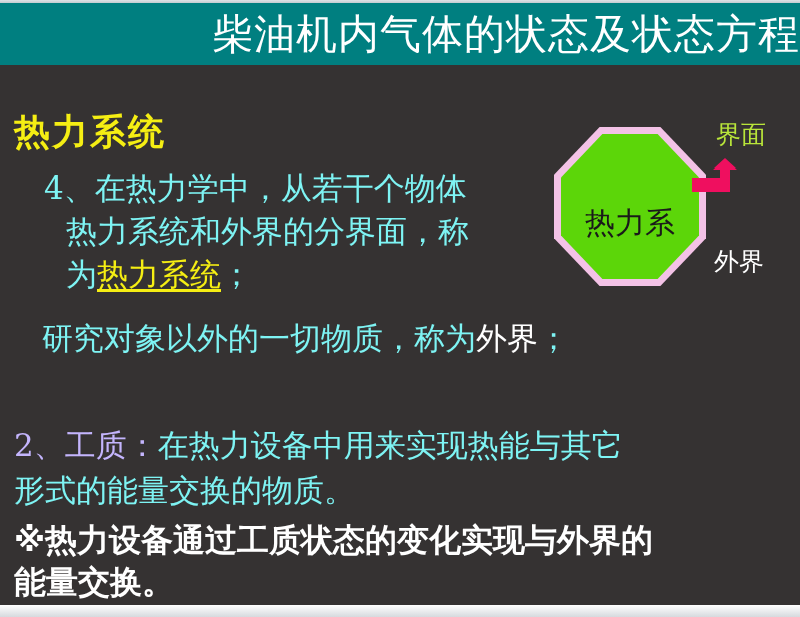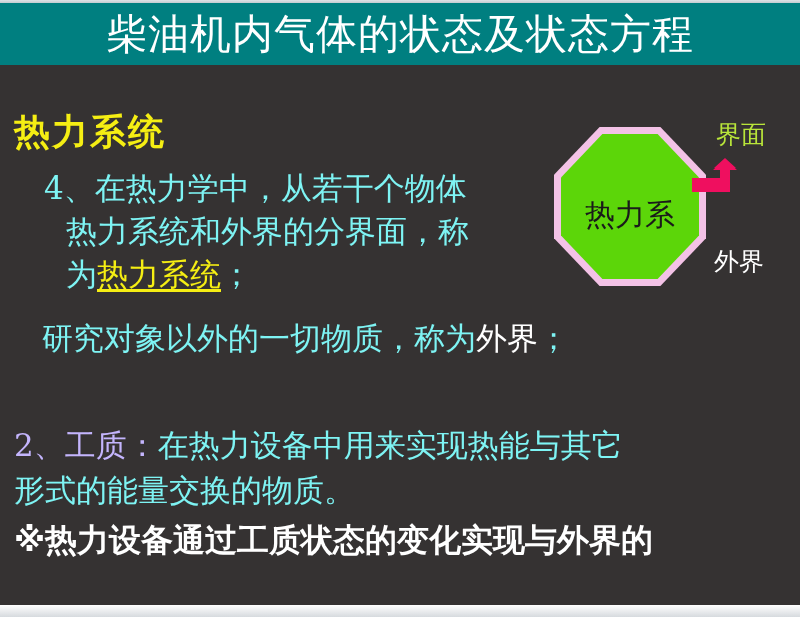--- a/index.html
+++ b/index.html
@@ -28,21 +28,21 @@
   #title-band {
     position: absolute;
     left: 0; top: 3px;
     width: 800px; height: 62px;
     background: #007f80;
   }
   #title-text {
     position: absolute;
     left: 0; top: 1px;
     width: 800px;
-    text-align: center;
+    text-align: right;
     font-family: "DejaVu Serif", "Liberation Serif", serif;
     font-size: 41px;
     line-height: 60px;
     color: #ffffff;
     letter-spacing: 1px;
     white-space: nowrap;
   }
 
   
   .body-text {
@@ -109,21 +109,21 @@
   }
   #octagon-inner {
     position: absolute;
     left: 7px; top: 7px;
     right: 7px; bottom: 7px;
     background: #5cd609;
     clip-path: polygon(30% 0%, 70% 0%, 100% 30%, 100% 70%, 70% 100%, 30% 100%, 0% 70%, 0% 30%);
   }
   #octagon-label {
     position: absolute;
-    left: 0; top: 8px;
+    left: 0; top: 16px;
     width: 152px;
     text-align: center;
     line-height: 159px;
     font-family: "DejaVu Serif", "Liberation Serif", serif;
     font-size: 30px;
     color: #1a1a1a;
     white-space: nowrap;
   }
 
   
@@ -172,20 +172,21 @@
   <div class="body-text" id="line1b">热力系统和外界的分界面，称</div>
   <div class="body-text" id="line2"><span>研究对象以外的一切物质，称为</span><span class="hl-white">外界</span><span>；</span></div>
 
   <div class="body-text" id="line1c"><span>为</span><span class="hl-yellow">热力系统</span><span>；</span></div>
 
 
   <div class="body-text" id="line4a"><span class="hl-green">2、工质：</span><span>在热力设备中用来实现热能与其它</span></div>
   <div class="body-text" id="line4b">形式的能量交换的物质。</div>
 
   <div class="emph" id="emph1">※热力设备通过工质状态的变化实现与外界的</div>
+  <div class="emph" id="emph2">能量交换。</div>
 
   <div id="octagon-wrap">
     <div id="octagon-outer"></div>
     <div id="octagon-inner"></div>
     <div id="octagon-label">热力系</div>
   </div>
 
   <div id="arrow-elbow">
     <svg width="54" height="34" viewBox="0 0 54 34">
       <path d="M0 20 L30 20 L30 10 L22 10 L33 0 L44 10 L36 10 L36 34 L0 34 Z" fill="#ef0f5f" transform="translate(0,0)"></path>

